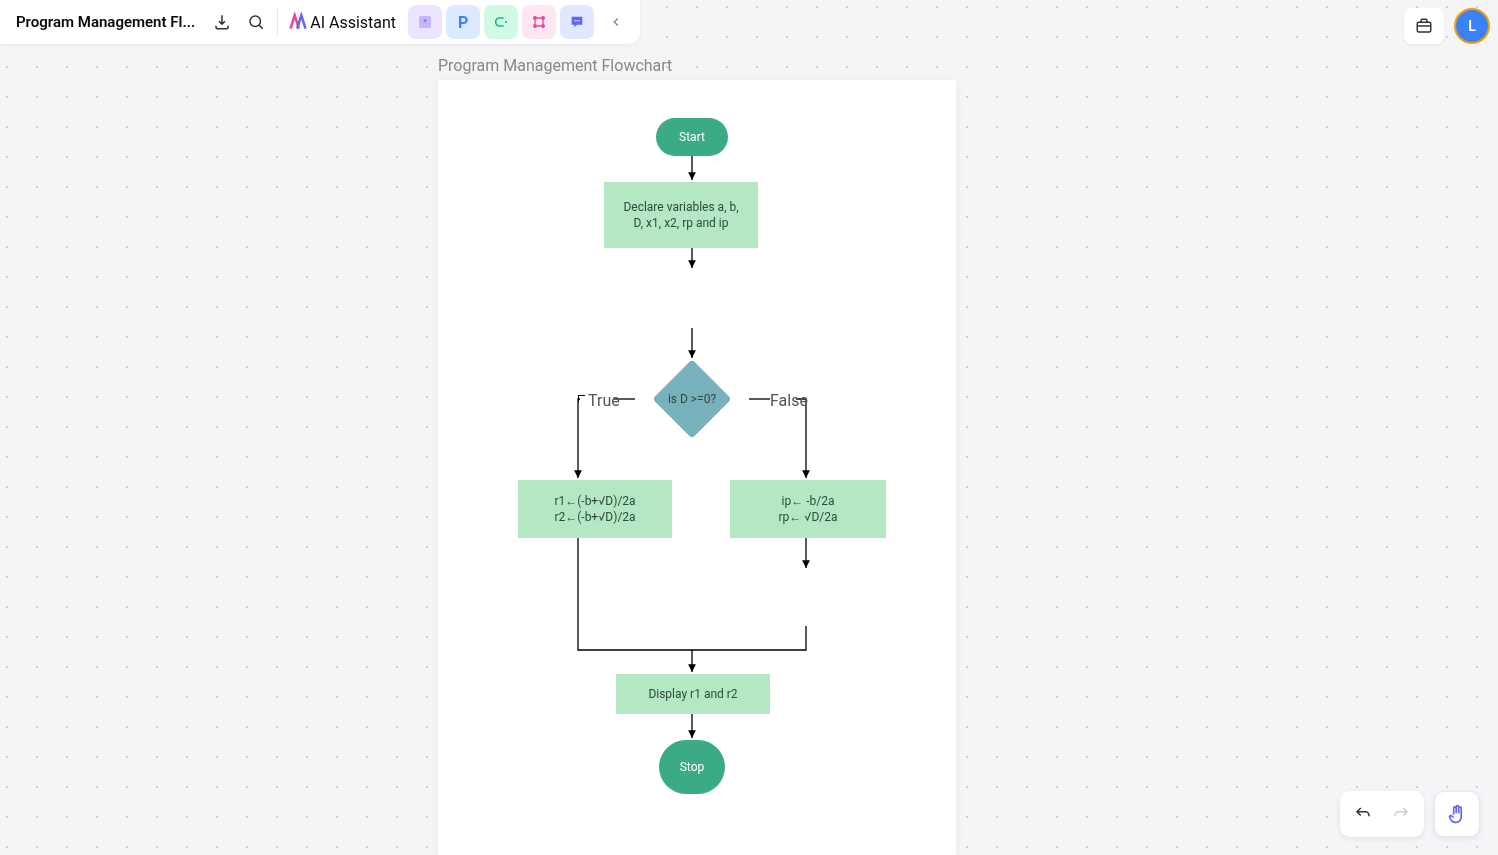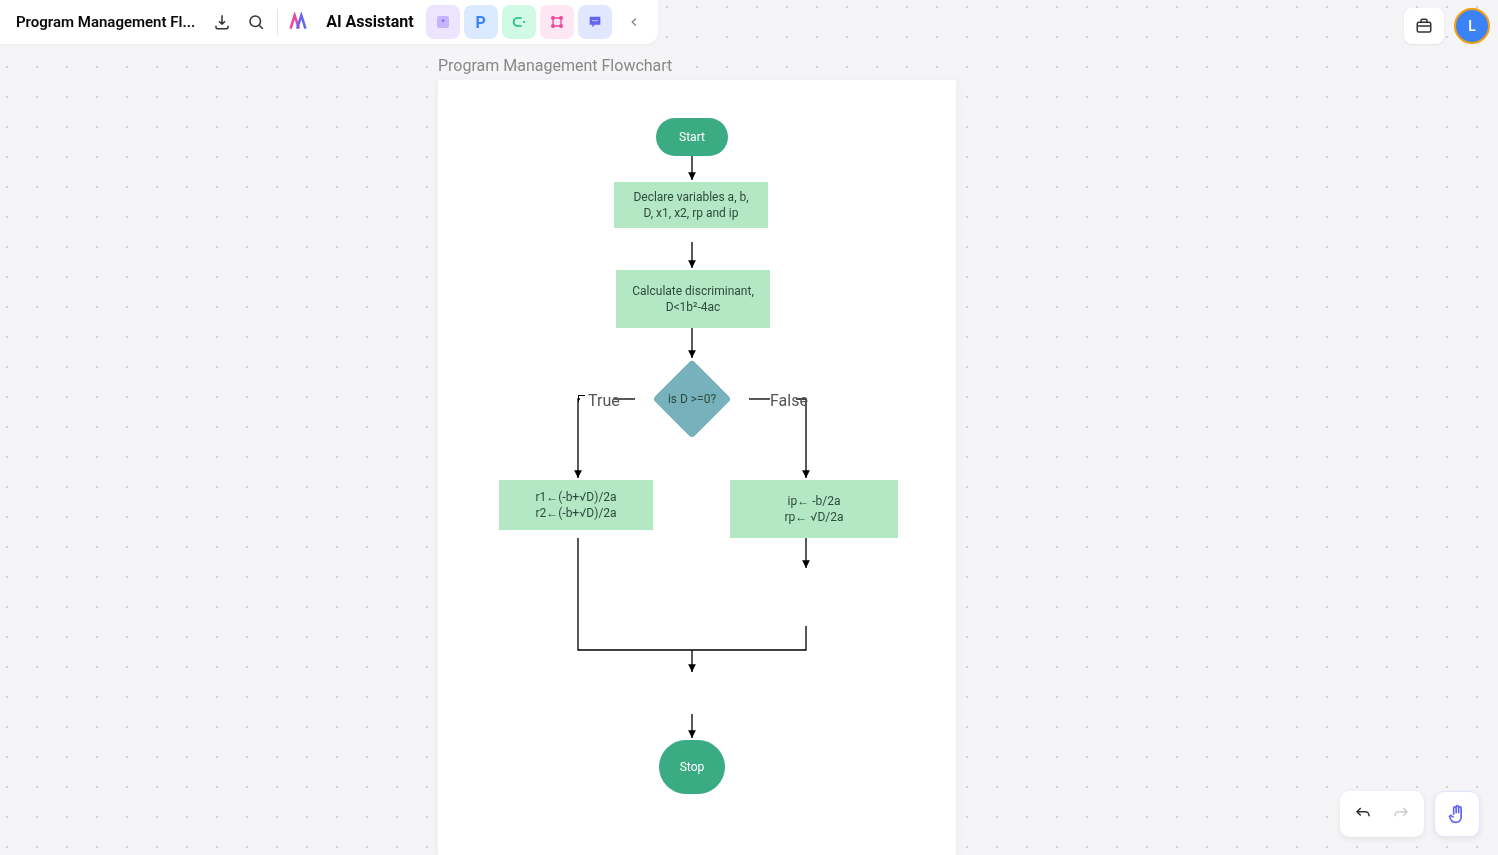--- a/index.html
+++ b/index.html
@@ -3,21 +3,21 @@
 <meta charset="utf-8">
 <style>
   html,body{margin:0;padding:0;font-family:-apple-system,BlinkMacSystemFont,"Segoe UI",Roboto,sans-serif;background:#f5f5f7;overflow:hidden;width:1498px;height:855px;position:relative}
   
   .dots{position:absolute;inset:0;background-image:radial-gradient(#d0d0d4 1.5px,transparent 1.5px);background-size:30px 30px;background-position:-8px -8px}
   
   .toolbar{position:absolute;top:0;left:0;background:#fff;border-radius:0 0 12px 0;height:44px;display:flex;align-items:center;padding:0 8px 0 16px;box-shadow:0 1px 4px rgba(0,0,0,.05);z-index:10}
   .docname{font-size:15px;font-weight:600;color:#0a0a0a;max-width:200px;white-space:nowrap;overflow:hidden;text-overflow:ellipsis;margin-right:10px}
   .iconbtn{width:34px;height:34px;display:flex;align-items:center;justify-content:center;border-radius:6px;cursor:pointer;color:#333}
   .divider{width:1px;height:26px;background:#e5e5e5;margin:0 4px}
-  .ai-label{display:flex;gap:18px;font-size:16px;font-weight:700;color:#0a0a0a;margin:0 10px 0 6px}
+  .ai-label{display:flex;align-items:center;gap:2px;font-size:16px;font-weight:400;color:#0a0a0a;margin:0 10px 0 6px}
   .ai-logo{width:20px;height:20px}
   .tool-chip{width:34px;height:34px;border-radius:8px;display:flex;align-items:center;justify-content:center;margin:0 2px;cursor:pointer;font-size:16px;font-weight:700}
   .chip-purple{background:#ede4ff;color:#8b5cf6}
   .chip-blue{background:#dbeafe;color:#3b82f6}
   .chip-green{background:#d1fae5;color:#10b981}
   .chip-pink{background:#fce7f3;color:#ec4899}
   .chip-indigo{background:#e0e7ff;color:#6366f1}
   .chev{width:32px;height:32px;display:flex;align-items:center;justify-content:center;cursor:pointer;color:#888;margin-left:4px}
   
   .topright{position:absolute;top:8px;right:8px;display:flex;gap:10px;z-index:10}
@@ -167,50 +167,49 @@
     <path d="M368 546 L368 570 L254 570" fill="none" stroke="#000" stroke-width="1.3"></path>
     <line x1="254" y1="570" x2="254" y2="592" stroke="#000" stroke-width="1.3" marker-end="url(#arrow)"></line>
 
     <line x1="254" y1="634" x2="254" y2="658" stroke="#000" stroke-width="1.3" marker-end="url(#arrow)"></line>
   </svg>
 
   <div class="node terminal" style="top:38px;left:218px;width:72px;height:38px">
     <span>Start</span>
   </div>
 
-  <div class="node process" style="top:102px;left:176px;width:154px;height:46px">
+  <div class="node process" style="top:102px;left:166px;width:154px;height:66px">
     <span>Declare variables a, b,</span>
     <span>D, x1, x2, rp and ip</span>
   </div>
 
-  <div class="node process" style="top:190px;left:178px;width:154px;height:58px">
-    <span>Calculate discriminant,</span>
-    <span>D&lt;1b²-4ac</span>
-  </div>
 
   <div class="decision-wrap" style="top:280px;left:197px;width:114px;height:78px">
     <div class="decision" style="position:absolute;top:11px;left:29px;width:56px;height:56px"></div>
     <div class="decision-text">
         <span>is D &gt;=0?</span>
       </div>
   </div>
 
   <div class="edge-label" style="top:311px;left:150px">True</div>
   <div class="edge-label" style="top:311px;left:332px">False</div>
   <div style="position:absolute;top:315px;left:140px;width:6px;height:6px;border:1.3px solid #000;border-right:none;border-bottom:none"></div>
 
-  <div class="node process" style="top:400px;left:61px;width:154px;height:50px">
+  <div class="node process" style="top:400px;left:80px;width:154px;height:58px">
     <span>r1←(-b+√D)/2a</span>
     <span>r2←(-b+√D)/2a</span>
   </div>
 
-  <div class="node process" style="top:400px;left:292px;width:168px;height:58px">
+  <div class="node process" style="top:400px;left:292px;width:156px;height:58px">
     <span>ip← -b/2a</span>
     <span>rp← √D/2a</span>
   </div>
 
 
+  <div class="node process" style="top:594px;left:178px;width:154px;height:40px">
+    <span>Display r1 and r2</span>
+  </div>
 
   <div class="node terminal" style="top:660px;left:221px;width:66px;height:54px">
     <span>Stop</span>
   </div>
 
 </div>
 
 </body></html>

